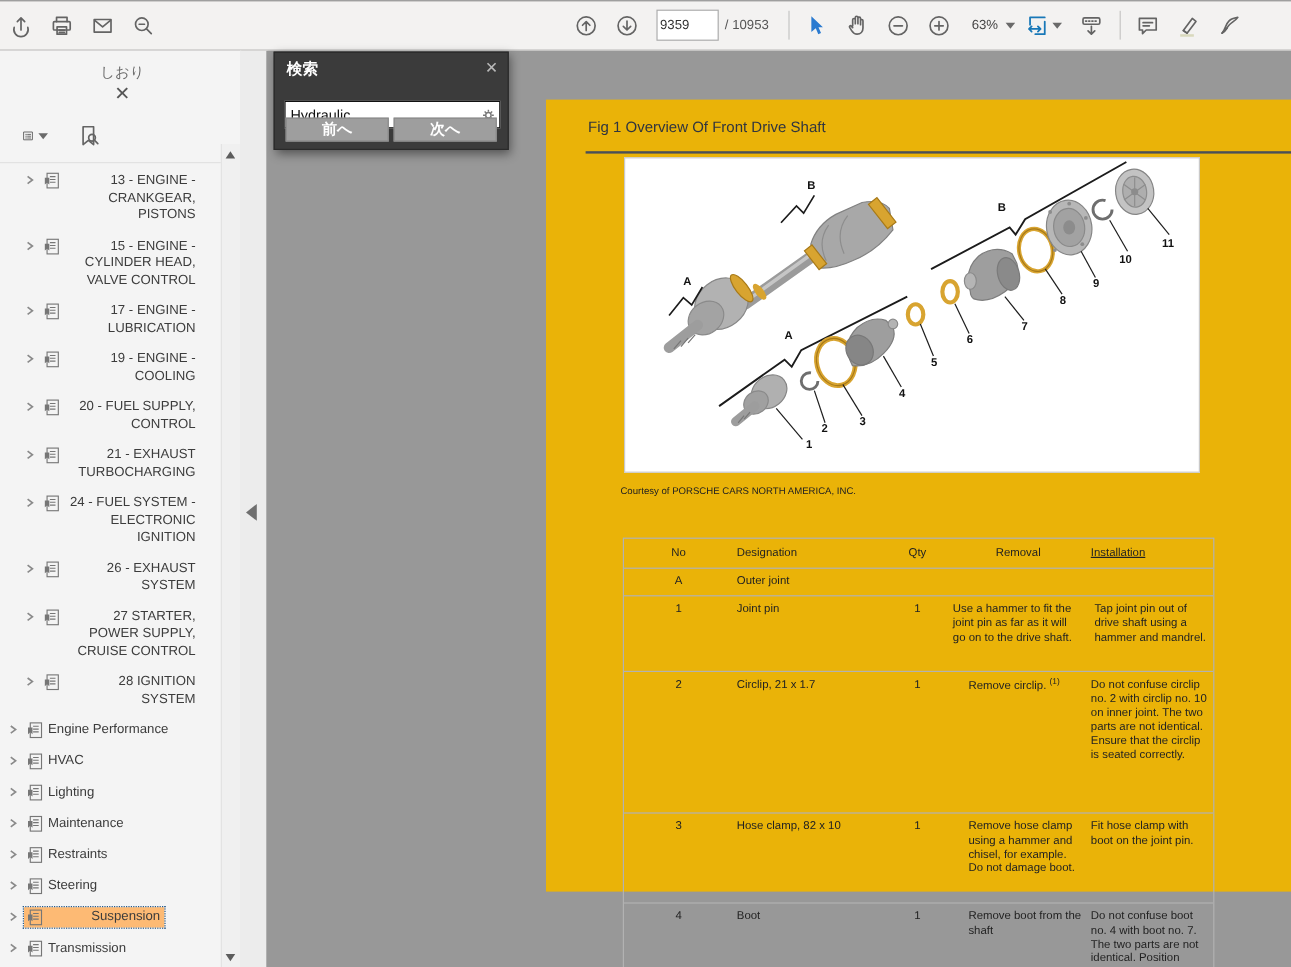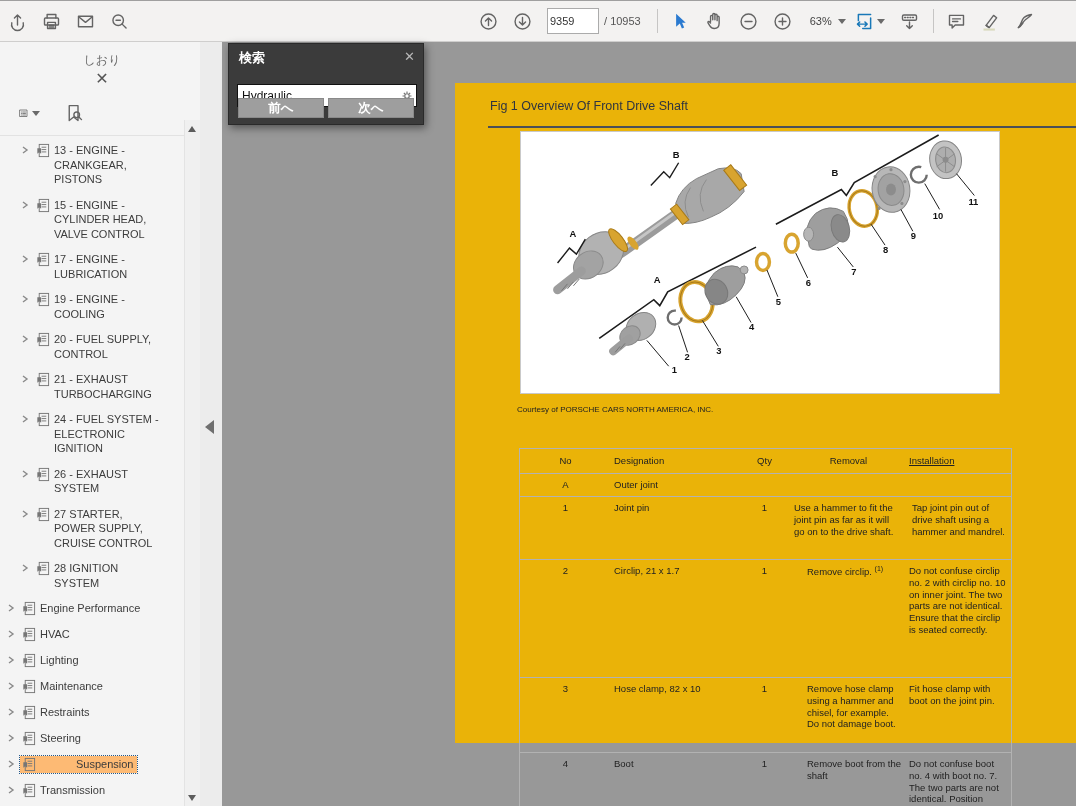--- a/index.html
+++ b/index.html
@@ -29,21 +29,21 @@
   .sb-close{background:none;border:none;color:#555;font-size:16px;cursor:pointer;line-height:1;padding:2px;}
   .sb-tools{display:flex;align-items:center;gap:14px;padding:8px 0 10px 18px;border-bottom:1px solid #e2e2e2;}
   .sb-tools .tbtn{width:28px;height:24px;}
   .tree{list-style:none;margin:4px 0 0 0;padding:2px 16px 6px 6px;width:160px;
         max-height:660px;overflow:hidden;}
   .ti{display:flex;align-items:flex-start;margin:0 0 9px 0;cursor:pointer;}
   .ti .chev{flex:0 0 10px;width:10px;height:10px;margin:3px 4px 0 0;}
   .ti.lvl2{padding-left:14px;}
   .ti .inner{display:flex;align-items:flex-start;gap:4px;padding:1px 3px 1px 1px;}
   .ti .bkico{flex:0 0 15px;width:15px;height:15px;margin-top:0;}
-  .ti .lbl{font-size:11px;line-height:1.32;color:#3c3c3c;}
+  .ti .lbl{font-size:11px;line-height:1.32;color:#3c3c3c;text-align:right;}
   .ti.selected .inner{background:#fdba74;outline:1px dotted #25598a;gap:40px;}
   .sb-scroll{position:absolute;right:0;top:78px;width:15px;height:687px;background:#f0f0f0;border-left:1px solid #e3e3e3;}
   .sb-arrow{position:absolute;left:3px;width:0;height:0;border-left:4.5px solid transparent;border-right:4.5px solid transparent;cursor:pointer;}
   .sb-arrow.up{top:6px;border-bottom:6px solid #5d5d5d;}
   .sb-arrow.down{bottom:6px;border-top:6px solid #5d5d5d;}
   
   .pdiv{position:absolute;left:200px;top:41px;width:22px;height:765px;background:#ececec;
         border-right:1px solid #c9c9c9;}
   .pdiv .handle{position:absolute;left:5px;top:378px;width:0;height:0;cursor:pointer;
         border-top:7px solid transparent;border-bottom:7px solid transparent;border-right:9px solid #6f6f6f;}

